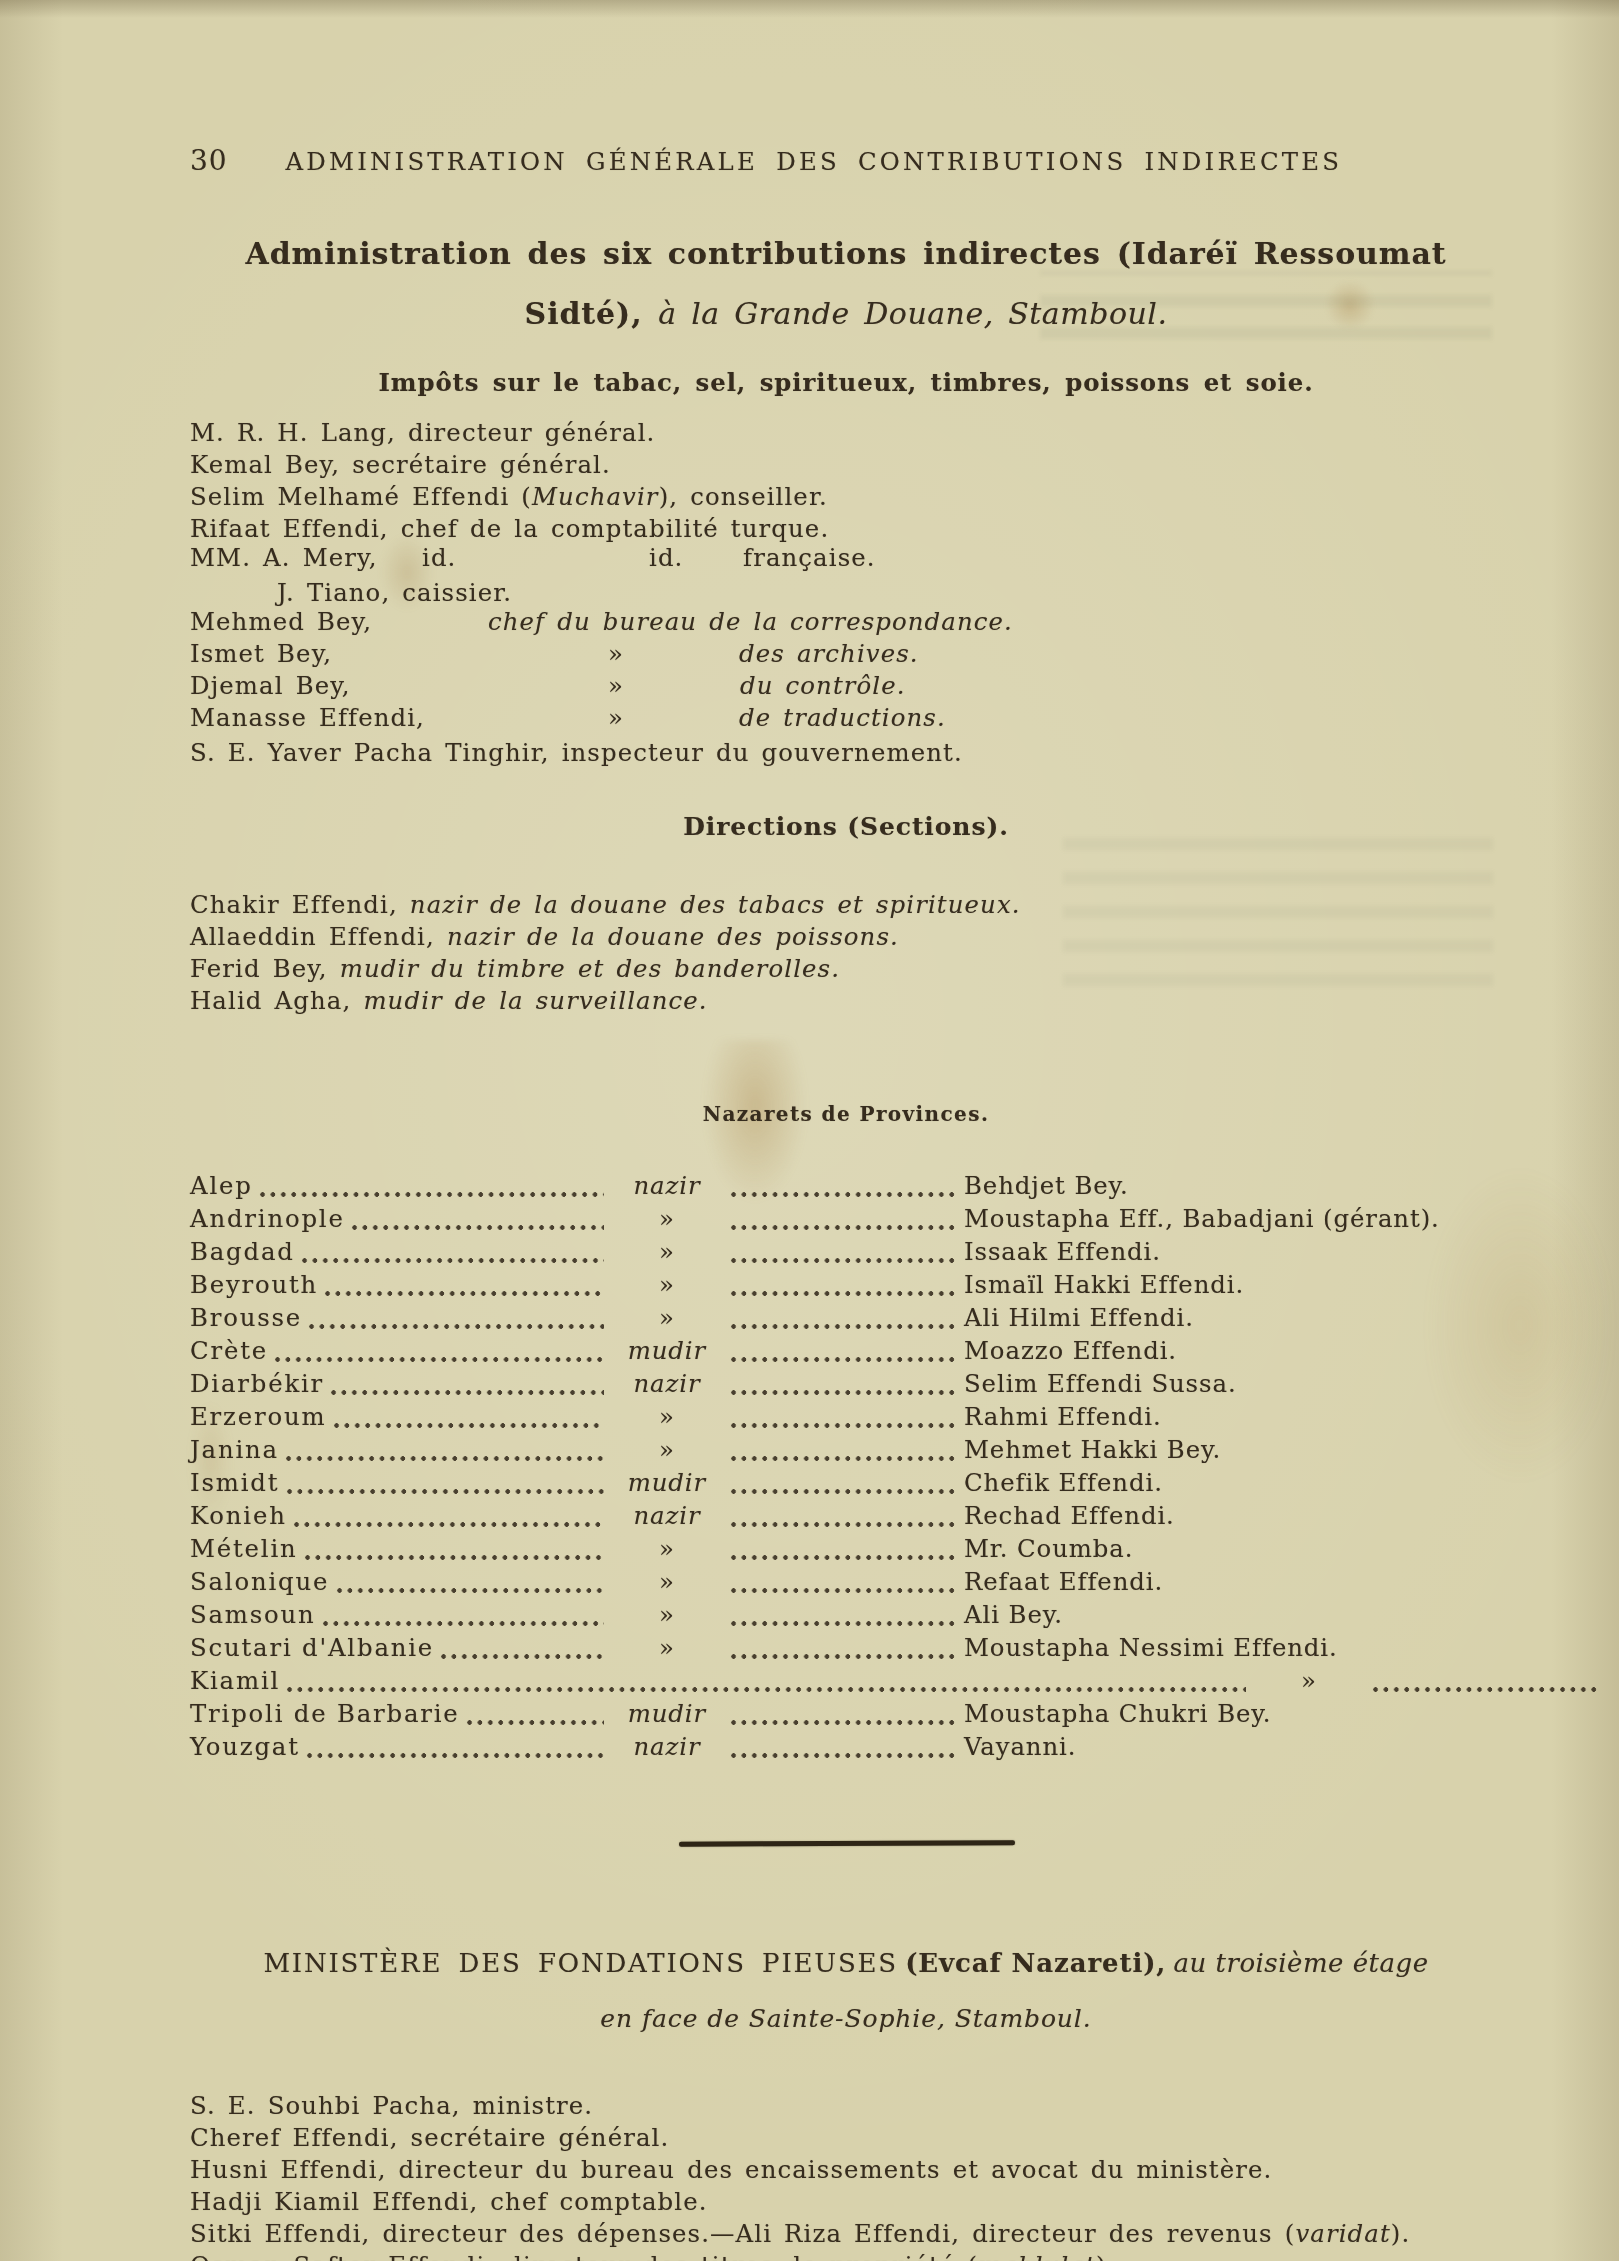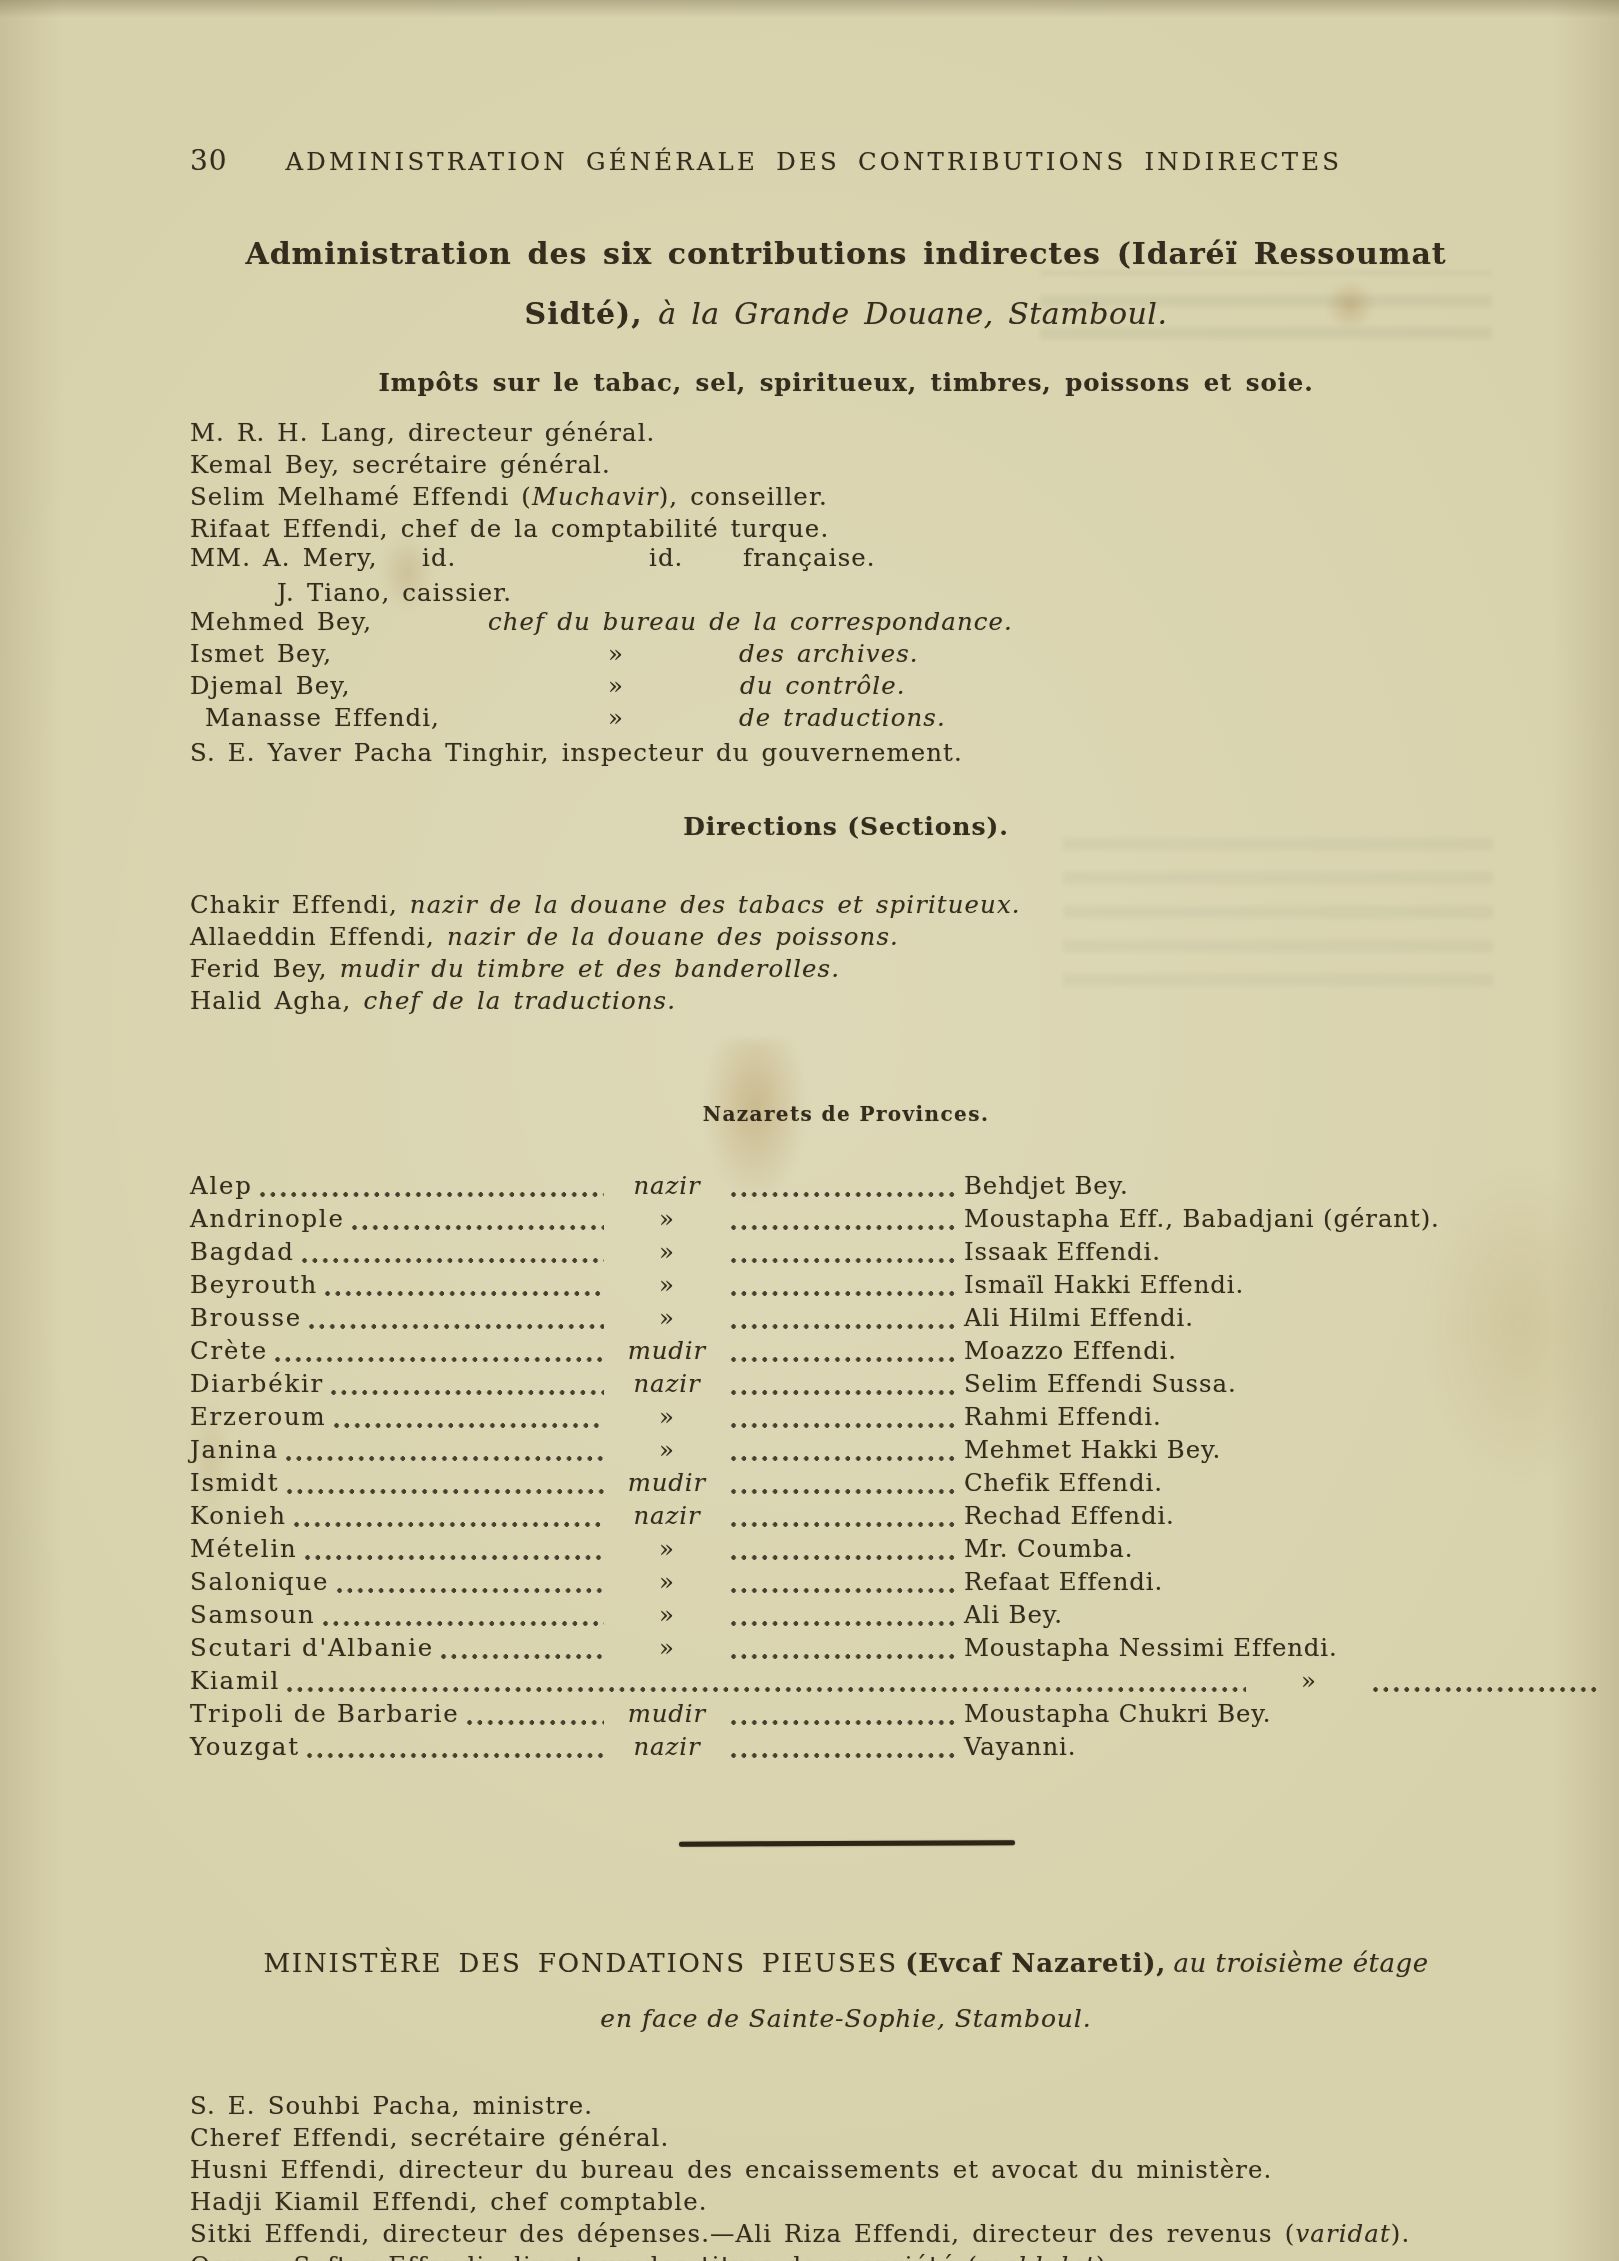--- a/index.html
+++ b/index.html
@@ -127,21 +127,21 @@
         <span class="abs" style="left:0">Ismet Bey,</span>
         <span class="abs" style="left:418px">»</span>
         <span class="abs it" style="left:549px">des archives.</span>
       </div>
       <div class="line">
         <span class="abs" style="left:0">Djemal Bey,</span>
         <span class="abs" style="left:418px">»</span>
         <span class="abs it" style="left:550px">du contrôle.</span>
       </div>
       <div class="line">
-        <span class="abs" style="left:15px">Manasse Effendi,</span>
+        <span class="abs" style="left:0">Manasse Effendi,</span>
         <span class="abs" style="left:418px">»</span>
         <span class="abs it" style="left:549px">de traductions.</span>
       </div>
       <div class="line"><span>S. E. Yaver Pacha Tinghir, inspecteur du gouvernement.</span></div>
     </div>
 
     <div class="h-directions center-col">Directions (Sections).</div>
     <div class="directions">
       <div class="line">
         <span>Chakir Effendi,</span>
@@ -150,21 +150,21 @@
       <div class="line">
         <span>Allaeddin Effendi,</span>
         <span class="it">nazir de la douane des poissons.</span>
       </div>
       <div class="line">
         <span>Ferid Bey,</span>
         <span class="it">mudir du timbre et des banderolles.</span>
       </div>
       <div class="line">
         <span>Halid Agha,</span>
-        <span class="it">chef de la traductions.</span>
+        <span class="it">mudir de la surveillance.</span>
       </div>
     </div>
 
     <div class="h-nazarets center-col">Nazarets de Provinces.</div>
     <div class="provinces">
       <div class="prov-row">
           <span class="prov-name">Alep</span>
           <span class="leader l1"></span>
           <span class="role">nazir</span>
           <span class="leader l2"></span>

